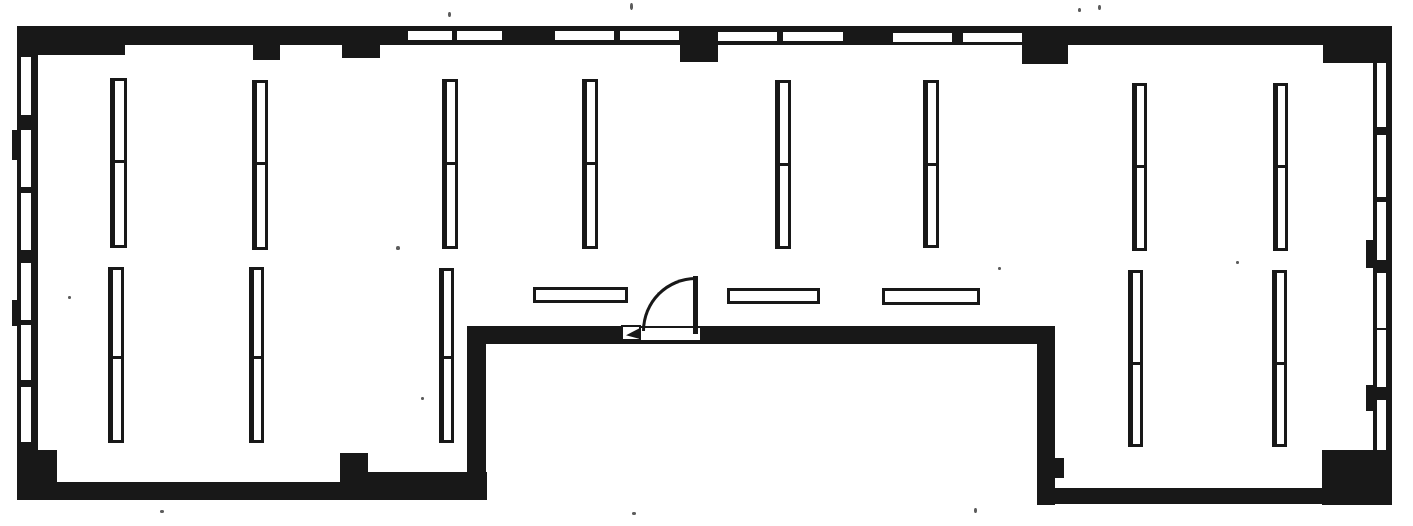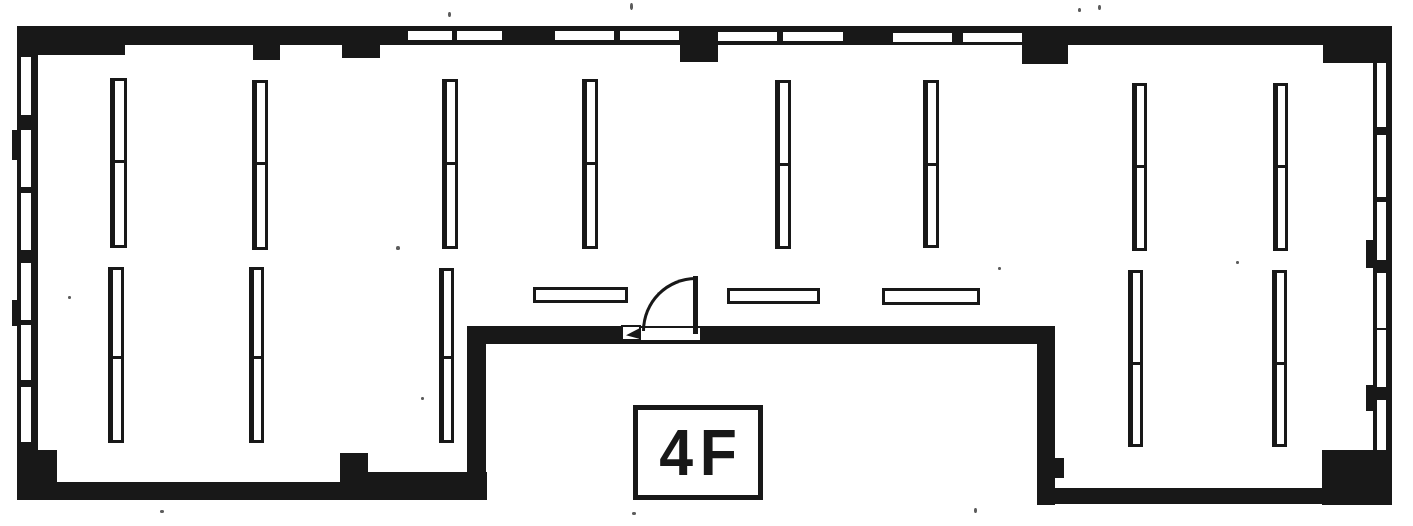--- a/index.html
+++ b/index.html
@@ -48,23 +48,20 @@
     letter-spacing:7px;
     margin-right:-7px;
     transform:scaleX(.95);
     color:var(--ink,#181818);
   }
 </style>
 </head>
 <body>
 
 <div id="plan" style="width: 1413px; height: 526px;">
-  <div id="floor-label" style="left: 633px; top: 405px; width: 130px; height: 95px;">
-    <span>4F</span>
-  </div>
 <div class="abs ink" style="left: 17px; top: 26px; width: 1375px; height: 19px;"></div>
     <div class="abs ink" style="left: 17px; top: 26px; width: 21px; height: 474px;"></div>
     <div class="abs ink" style="left: 1373px; top: 30px; width: 19px; height: 475px;"></div>
     <div class="abs ink" style="left: 17px; top: 26px; width: 108px; height: 29px;"></div>
     <div class="abs ink" style="left: 1323px; top: 26px; width: 69px; height: 37px;"></div>
     <div class="abs ink" style="left: 17px; top: 450px; width: 40px; height: 50px;"></div>
     <div class="abs ink" style="left: 1322px; top: 450px; width: 70px; height: 55px;"></div>
     <div class="abs ink" style="left: 17px; top: 482px; width: 470px; height: 18px;"></div>
     <div class="abs ink" style="left: 368px; top: 472px; width: 119px; height: 28px;"></div>
     <div class="abs ink" style="left: 340px; top: 453px; width: 28px; height: 47px;"></div>

